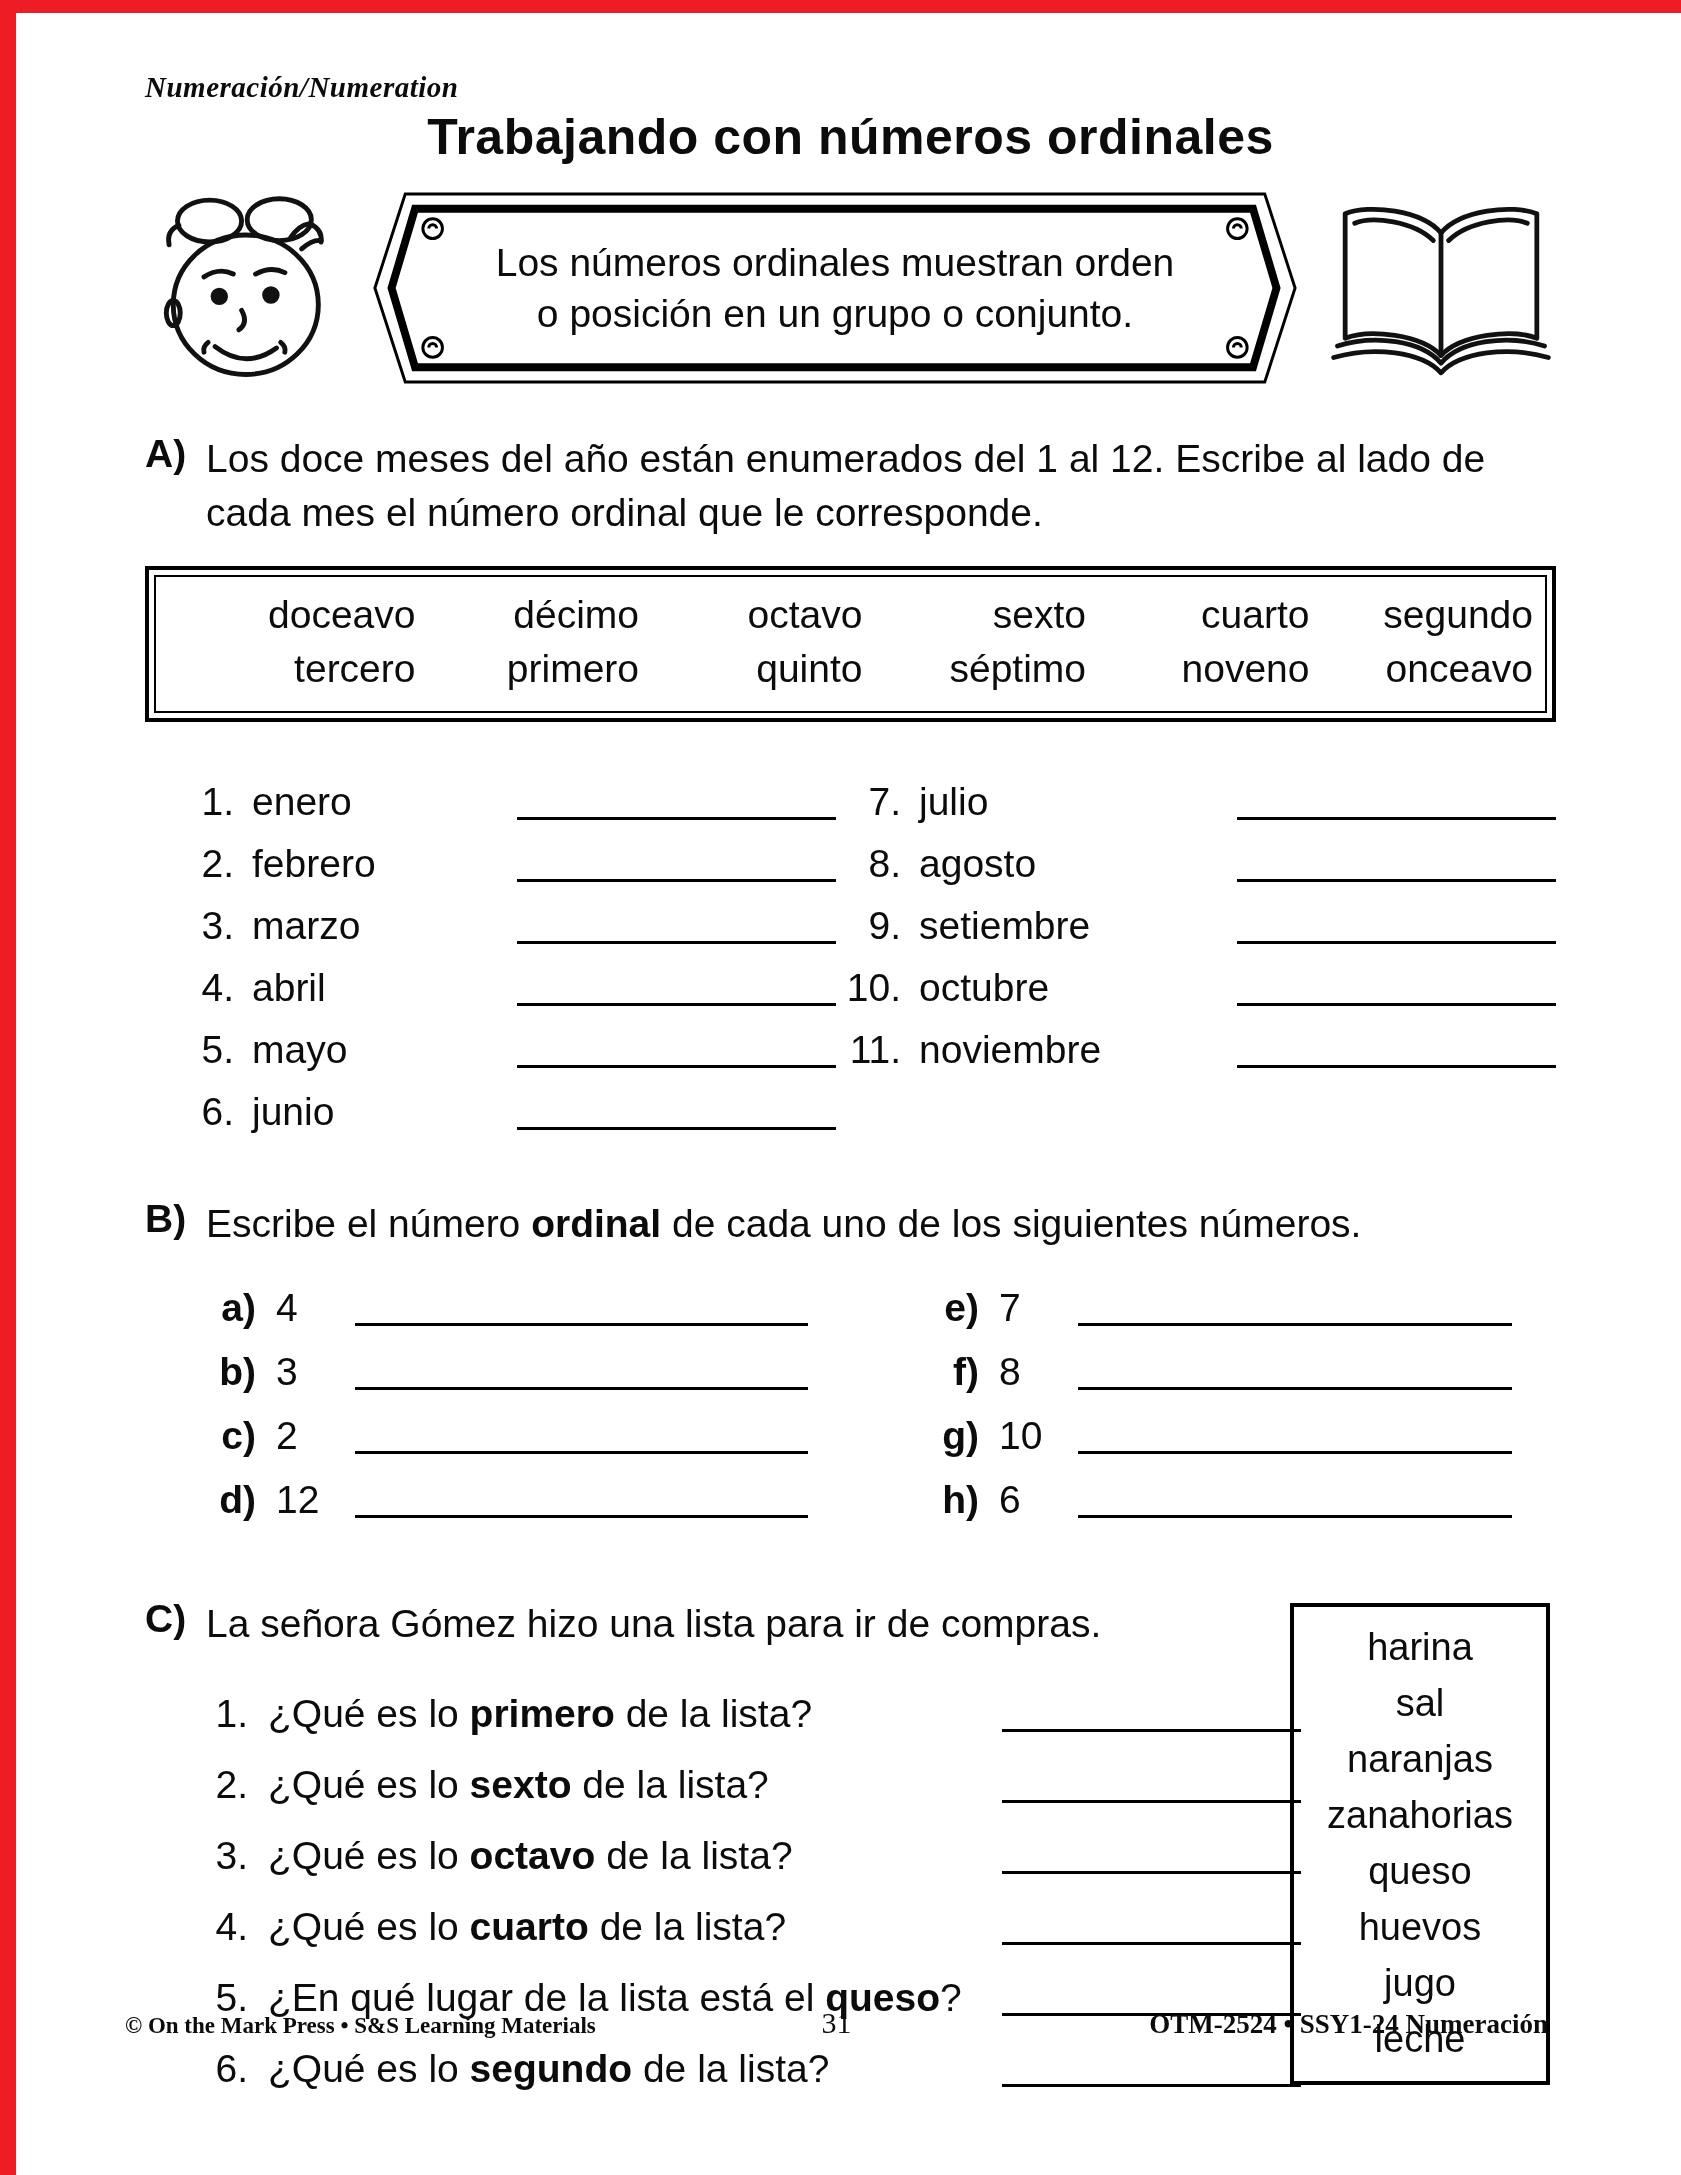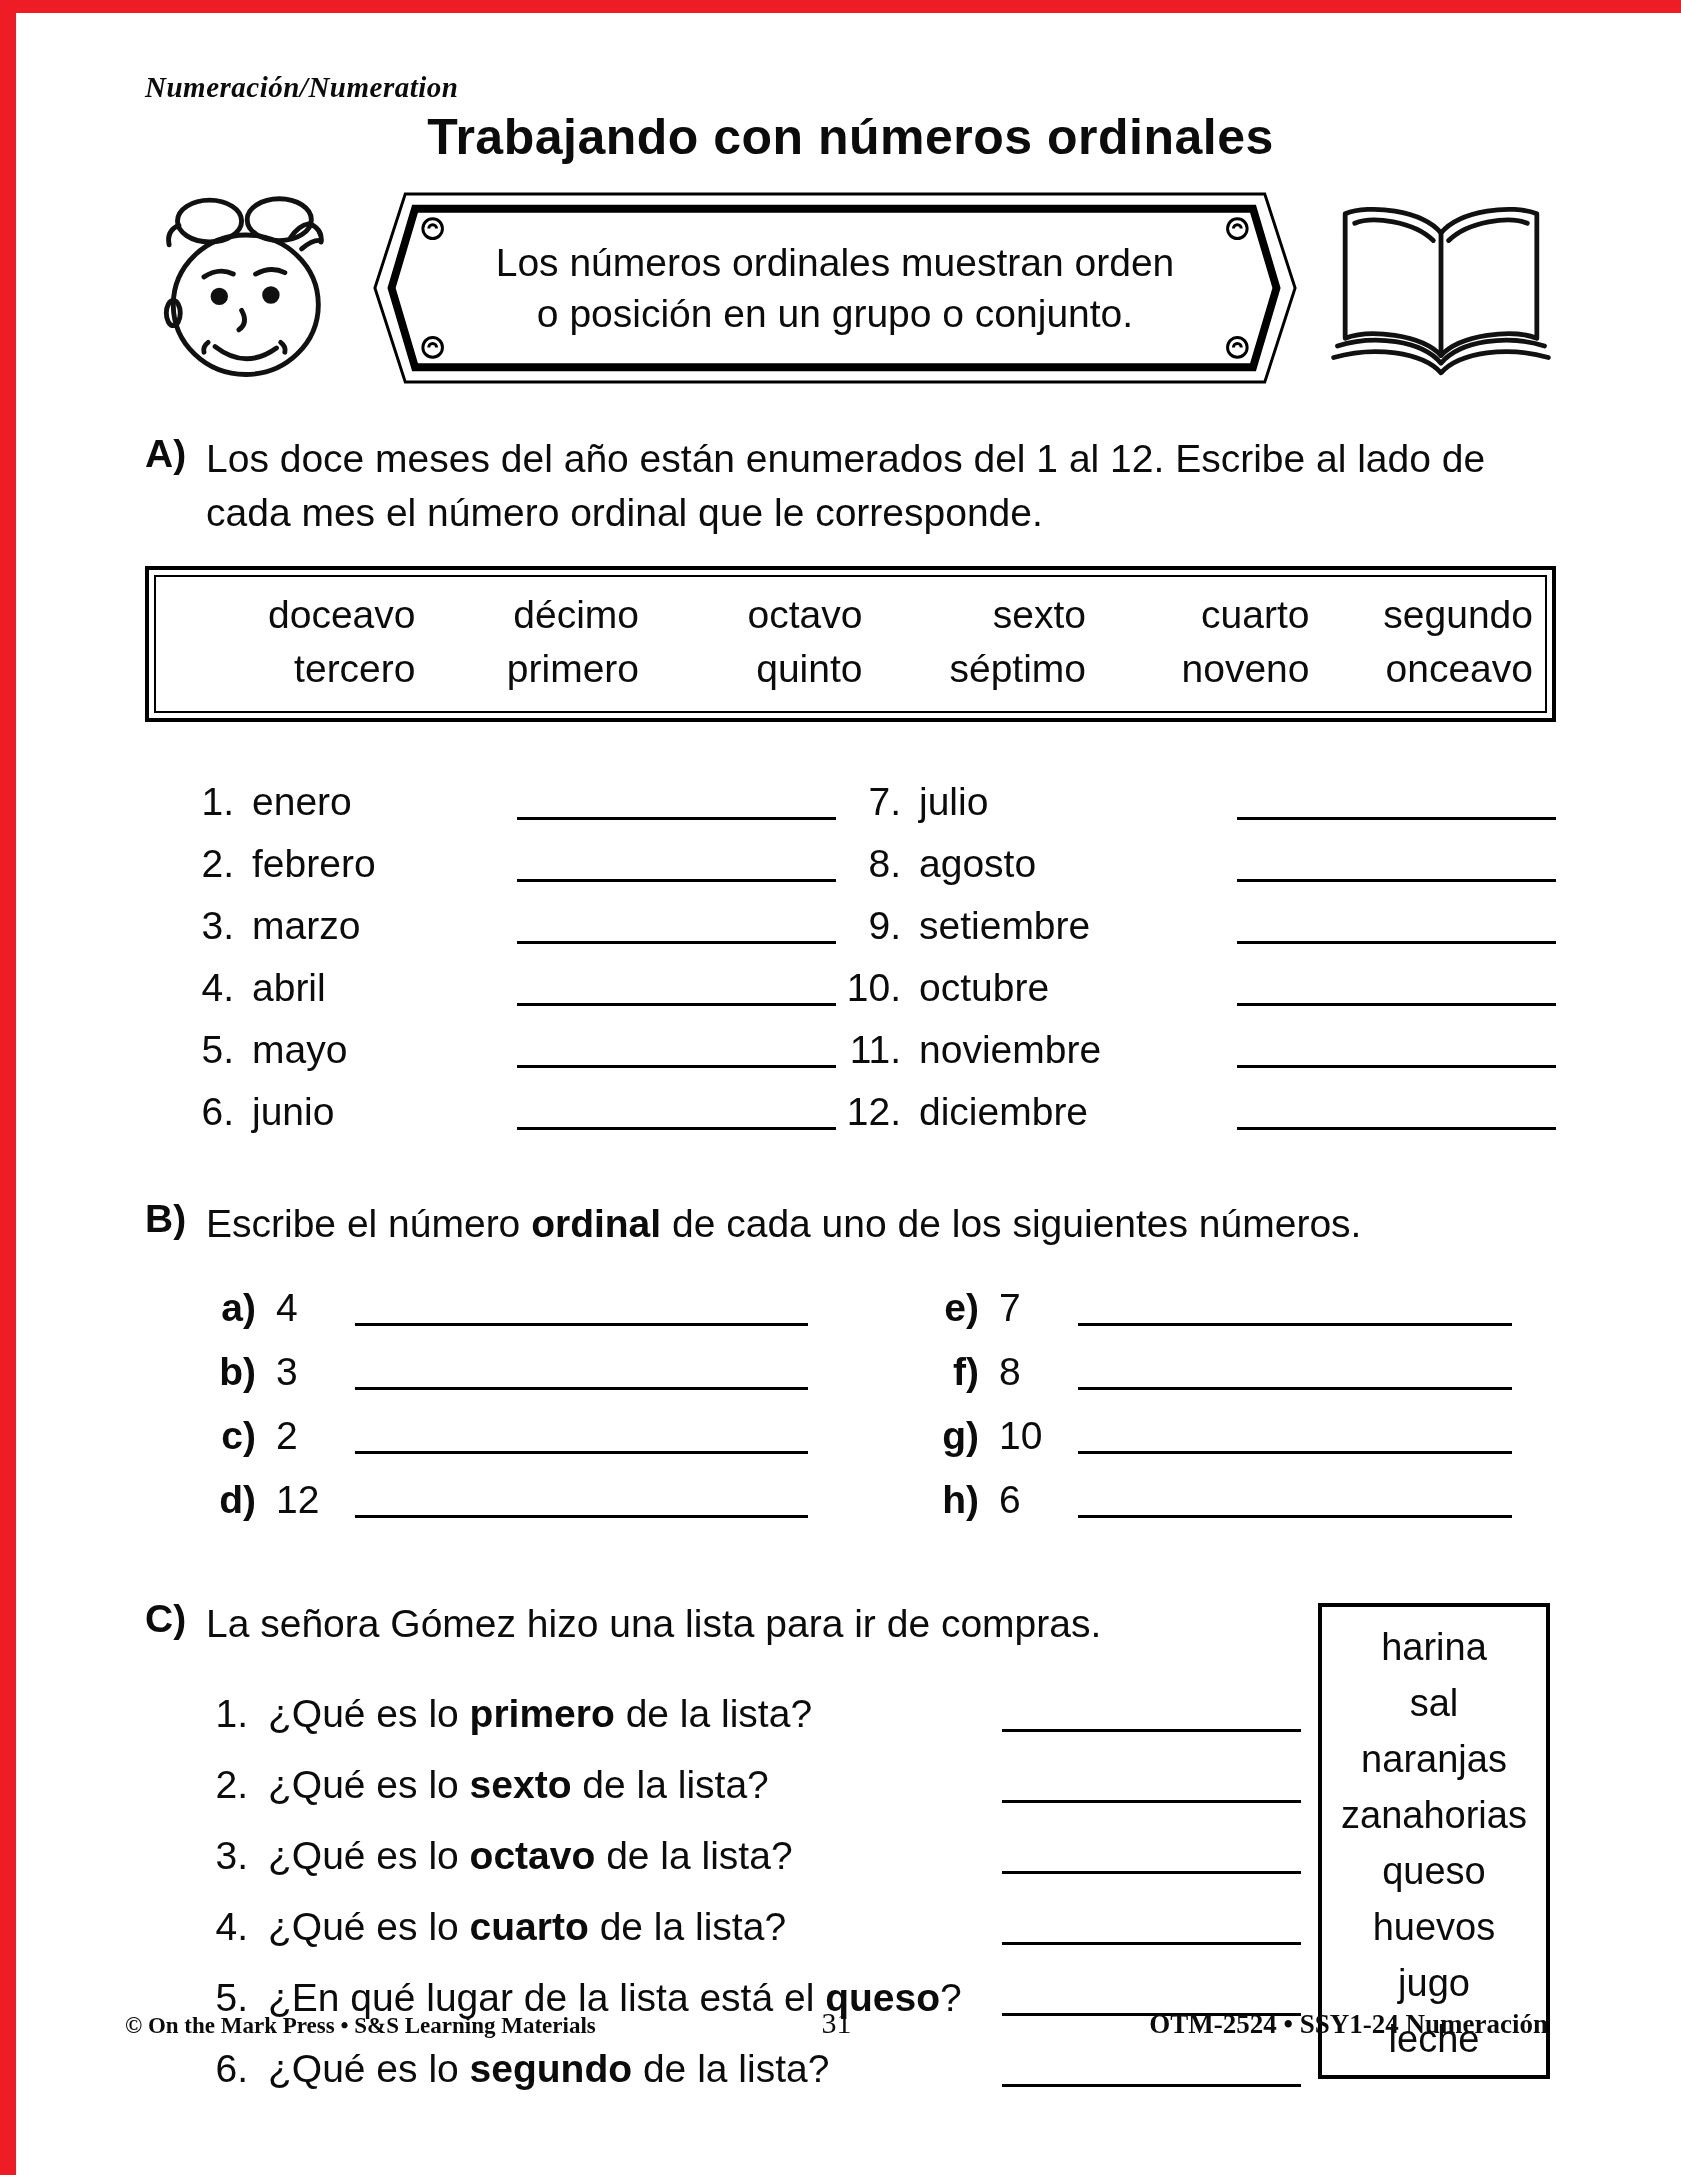--- a/index.html
+++ b/index.html
@@ -83,23 +83,23 @@
   .b-col.right .b-blank { width: 434px; }
 
   .section-c { margin-top: 75px; position: relative; }
   .questions { margin-top: 14px; padding-left: 57px; width: 1156px; }
   .q-row { display: flex; align-items: flex-end; height: 71px; font-size: 39px; }
   .q-num { flex: none; width: 46px; text-align: right; }
   .q-text { margin-left: 20px; }
   .q-blank { width: 299px; margin-left: auto; margin-bottom: 4px; flex: none; }
 
   .shopping-list {
-    position: absolute; top: 6px; right: 6px; width: 232px;
+    position: absolute; top: 6px; right: 6px; width: 260px;
     border: 4px solid #000;
-    padding: 12px 6px 8px 6px;
+    padding: 12px 6px 14px 6px;
     display: flex; flex-direction: column; align-items: center;
     font-size: 38px; line-height: 56px; text-align: center;
   }
 
   .footer {
     position: absolute; left: 125px; right: 133px; top: 2006px;
     display: flex; align-items: baseline;
   }
   .footer-left  { flex: 1; text-align: left;  font-family: "Liberation Serif", serif; font-weight: bold; font-size: 23px; }
   .footer-page  { flex: none; font-family: "Liberation Serif", serif; font-size: 30px; }
@@ -252,25 +252,20 @@
         <div class="fill-row">
           <span class="num">10.</span>
           <span class="name">octubre</span>
           <span class="blank month-blank"></span>
         </div>
         <div class="fill-row">
           <span class="num">11.</span>
           <span class="name">noviembre</span>
           <span class="blank month-blank"></span>
         </div>
-        <div class="fill-row">
-          <span class="num">12.</span>
-          <span class="name">diciembre</span>
-          <span class="blank month-blank"></span>
-        </div>
       </div>
     </div>
   </div>
 
   <div class="section-b">
     <div class="section-header">
       <span class="section-letter">B)</span>
       <p class="section-instructions"><span>Escribe el número </span><span class="b">ordinal</span><span> de cada uno de los siguientes números.</span></p>
     </div>
     <div class="b-items">

